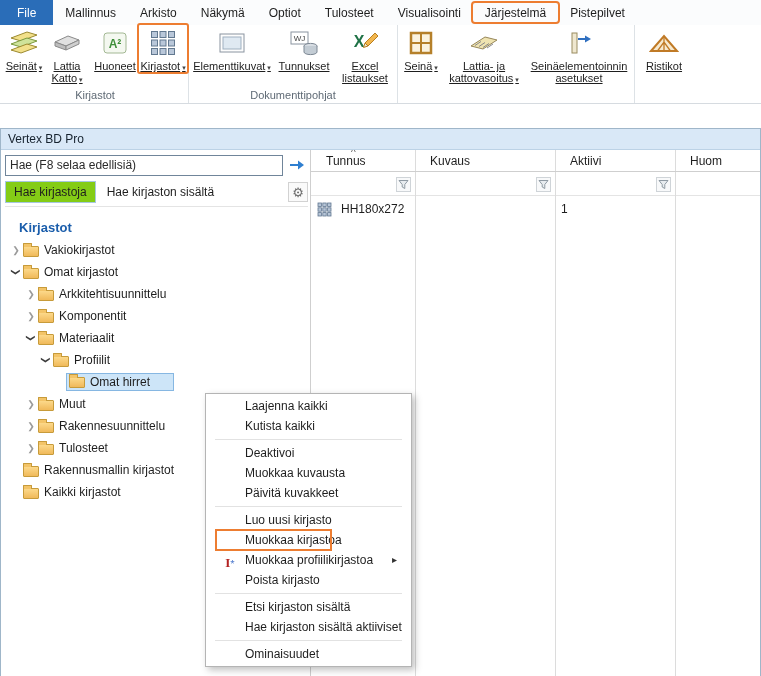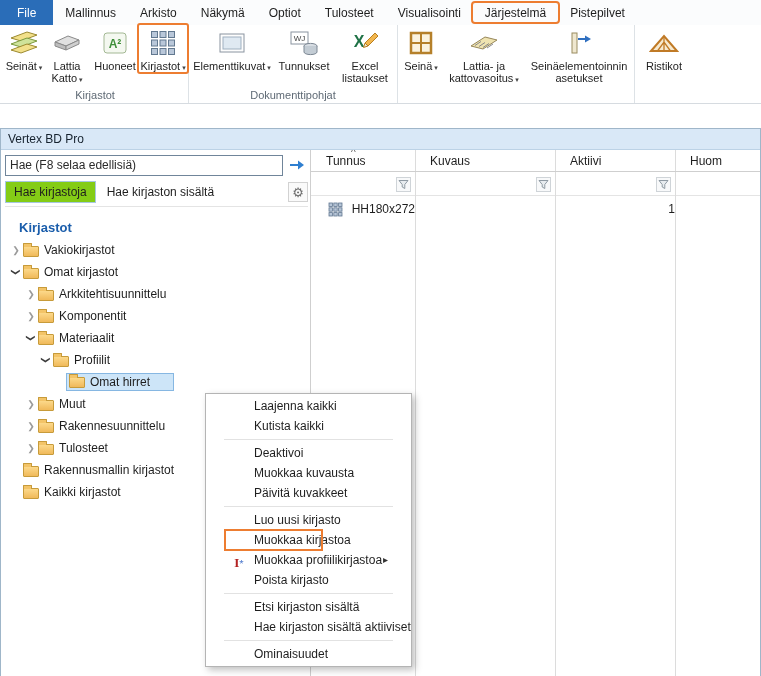--- a/index.html
+++ b/index.html
@@ -18,21 +18,21 @@
   
   .tabbar{display:flex;height:25px;align-items:stretch;background:#fbfcfd;font-size:12px;}
   .tab{padding:0 12px;display:flex;align-items:center;color:#1e1e1e;position:relative;white-space:nowrap;}
   .tab.file{background:var(--file-tab-blue);color:#fff;padding:0 17px;}
   .tab.annot::after{content:"";position:absolute;left:-2px;right:-2px;top:1px;bottom:1px;
     border:2px solid var(--annotation);border-radius:4px;pointer-events:none;}
   .ribbon-body{display:flex;align-items:stretch;height:79px;background:#fff;border-bottom:1px solid #d6dbe0;padding-left:2px;}
   .group{display:flex;flex-direction:column;border-right:1px solid #dde2e6;padding:0 2px;}
   .group-buttons{display:flex;flex:1;align-items:flex-start;}
   .glabel{text-align:center;font-size:11px;color:#5f6a75;height:15px;line-height:14px;}
-  .rbtn{display:flex;flex-direction:column;align-items:center;padding:3px 3px 0 3px;text-align:center;position:relative;}
+  .rbtn{display:flex;flex-direction:column;align-items:center;padding:3px 3px 0 3px;text-align:center;position:relative;text-decoration:underline;}
   .rbtn .ricon{height:30px;display:flex;align-items:center;justify-content:center;}
   .rlabel{font-size:11px;line-height:12px;margin-top:2px;color:#1e1e1e;}
   .rbtn.disabled .rlabel{color:#9aa0a6;}
   .caret{font-size:7px;color:#444;margin-left:2px;}
   .rbtn.annot::after{content:"";position:absolute;left:-3px;right:-3px;top:-2px;bottom:0;
     border:2px solid var(--annotation);border-radius:3px;pointer-events:none;}
   .w38{width:40px}.w44{width:46px}.w48{width:50px}.w46{width:46px}
   .w80{width:82px}.w62{width:62px}.w60{width:60px}
   .w40{width:42px}.w84{width:84px}.w104{width:106px}.w76{width:76px}.w52{width:54px}
   
@@ -64,24 +64,24 @@
   .colline{position:absolute;top:0;bottom:0;width:1px;background:#dcdcdc;}
   .thead{display:flex;height:22px;border-bottom:1px solid #cfcfcf;align-items:center;position:relative;font-size:12px;}
   .hcell{padding-left:15px;position:relative;height:100%;display:flex;align-items:center;}
   .c0{width:104px}.c1{width:140px}.c2{width:120px}.c3{flex:1}
   .sortmark{position:absolute;left:40px;top:-3px;font-size:10px;color:#555;}
   .filterrow{display:flex;height:24px;border-bottom:1px solid #e4e4e4;}
   .fcell{position:relative;height:100%;}
   .funnelbtn{position:absolute;right:4px;top:5px;width:15px;height:15px;border:1px solid #cfd4d8;background:#f8f9fa;
     display:flex;align-items:center;justify-content:center;cursor:pointer;}
   .datarow{display:flex;height:26px;align-items:center;font-size:12px;}
-  .dcell{padding-left:6px;display:flex;align-items:center;gap:9px;height:100%;justify-content:flex-end;}
+  .dcell{padding-left:6px;display:flex;align-items:center;gap:9px;height:100%;}
   
   .ctxmenu{position:absolute;left:205px;top:393px;width:207px;background:#fff;border:1px solid #b4b4b4;
-    box-shadow:3px 3px 7px rgba(0,0,0,.25);padding:2px 16px;z-index:10;}
+    box-shadow:3px 3px 7px rgba(0,0,0,.25);padding:2px 7px;z-index:10;}
   .mitem{position:relative;height:20px;line-height:20px;padding-left:32px;font-size:12px;white-space:nowrap;}
   .msep{height:1px;background:#e2e2e2;margin:3px 2px;}
   .micon{position:absolute;left:7px;top:0;width:20px;text-align:center;}
   .pI{color:#b32222;font-family:"Liberation Serif",serif;font-weight:bold;font-size:13px;}
   .pstar{color:#3c6cc8;font-size:8px;vertical-align:super;}
   .subarrow{position:absolute;right:7px;top:0;font-size:10px;color:#333;}
   .mitem.annot::after{content:"";position:absolute;left:2px;right:72px;top:-1px;bottom:-1px;
     border:2px solid var(--annotation);pointer-events:none;}
 </style>
 </head>

